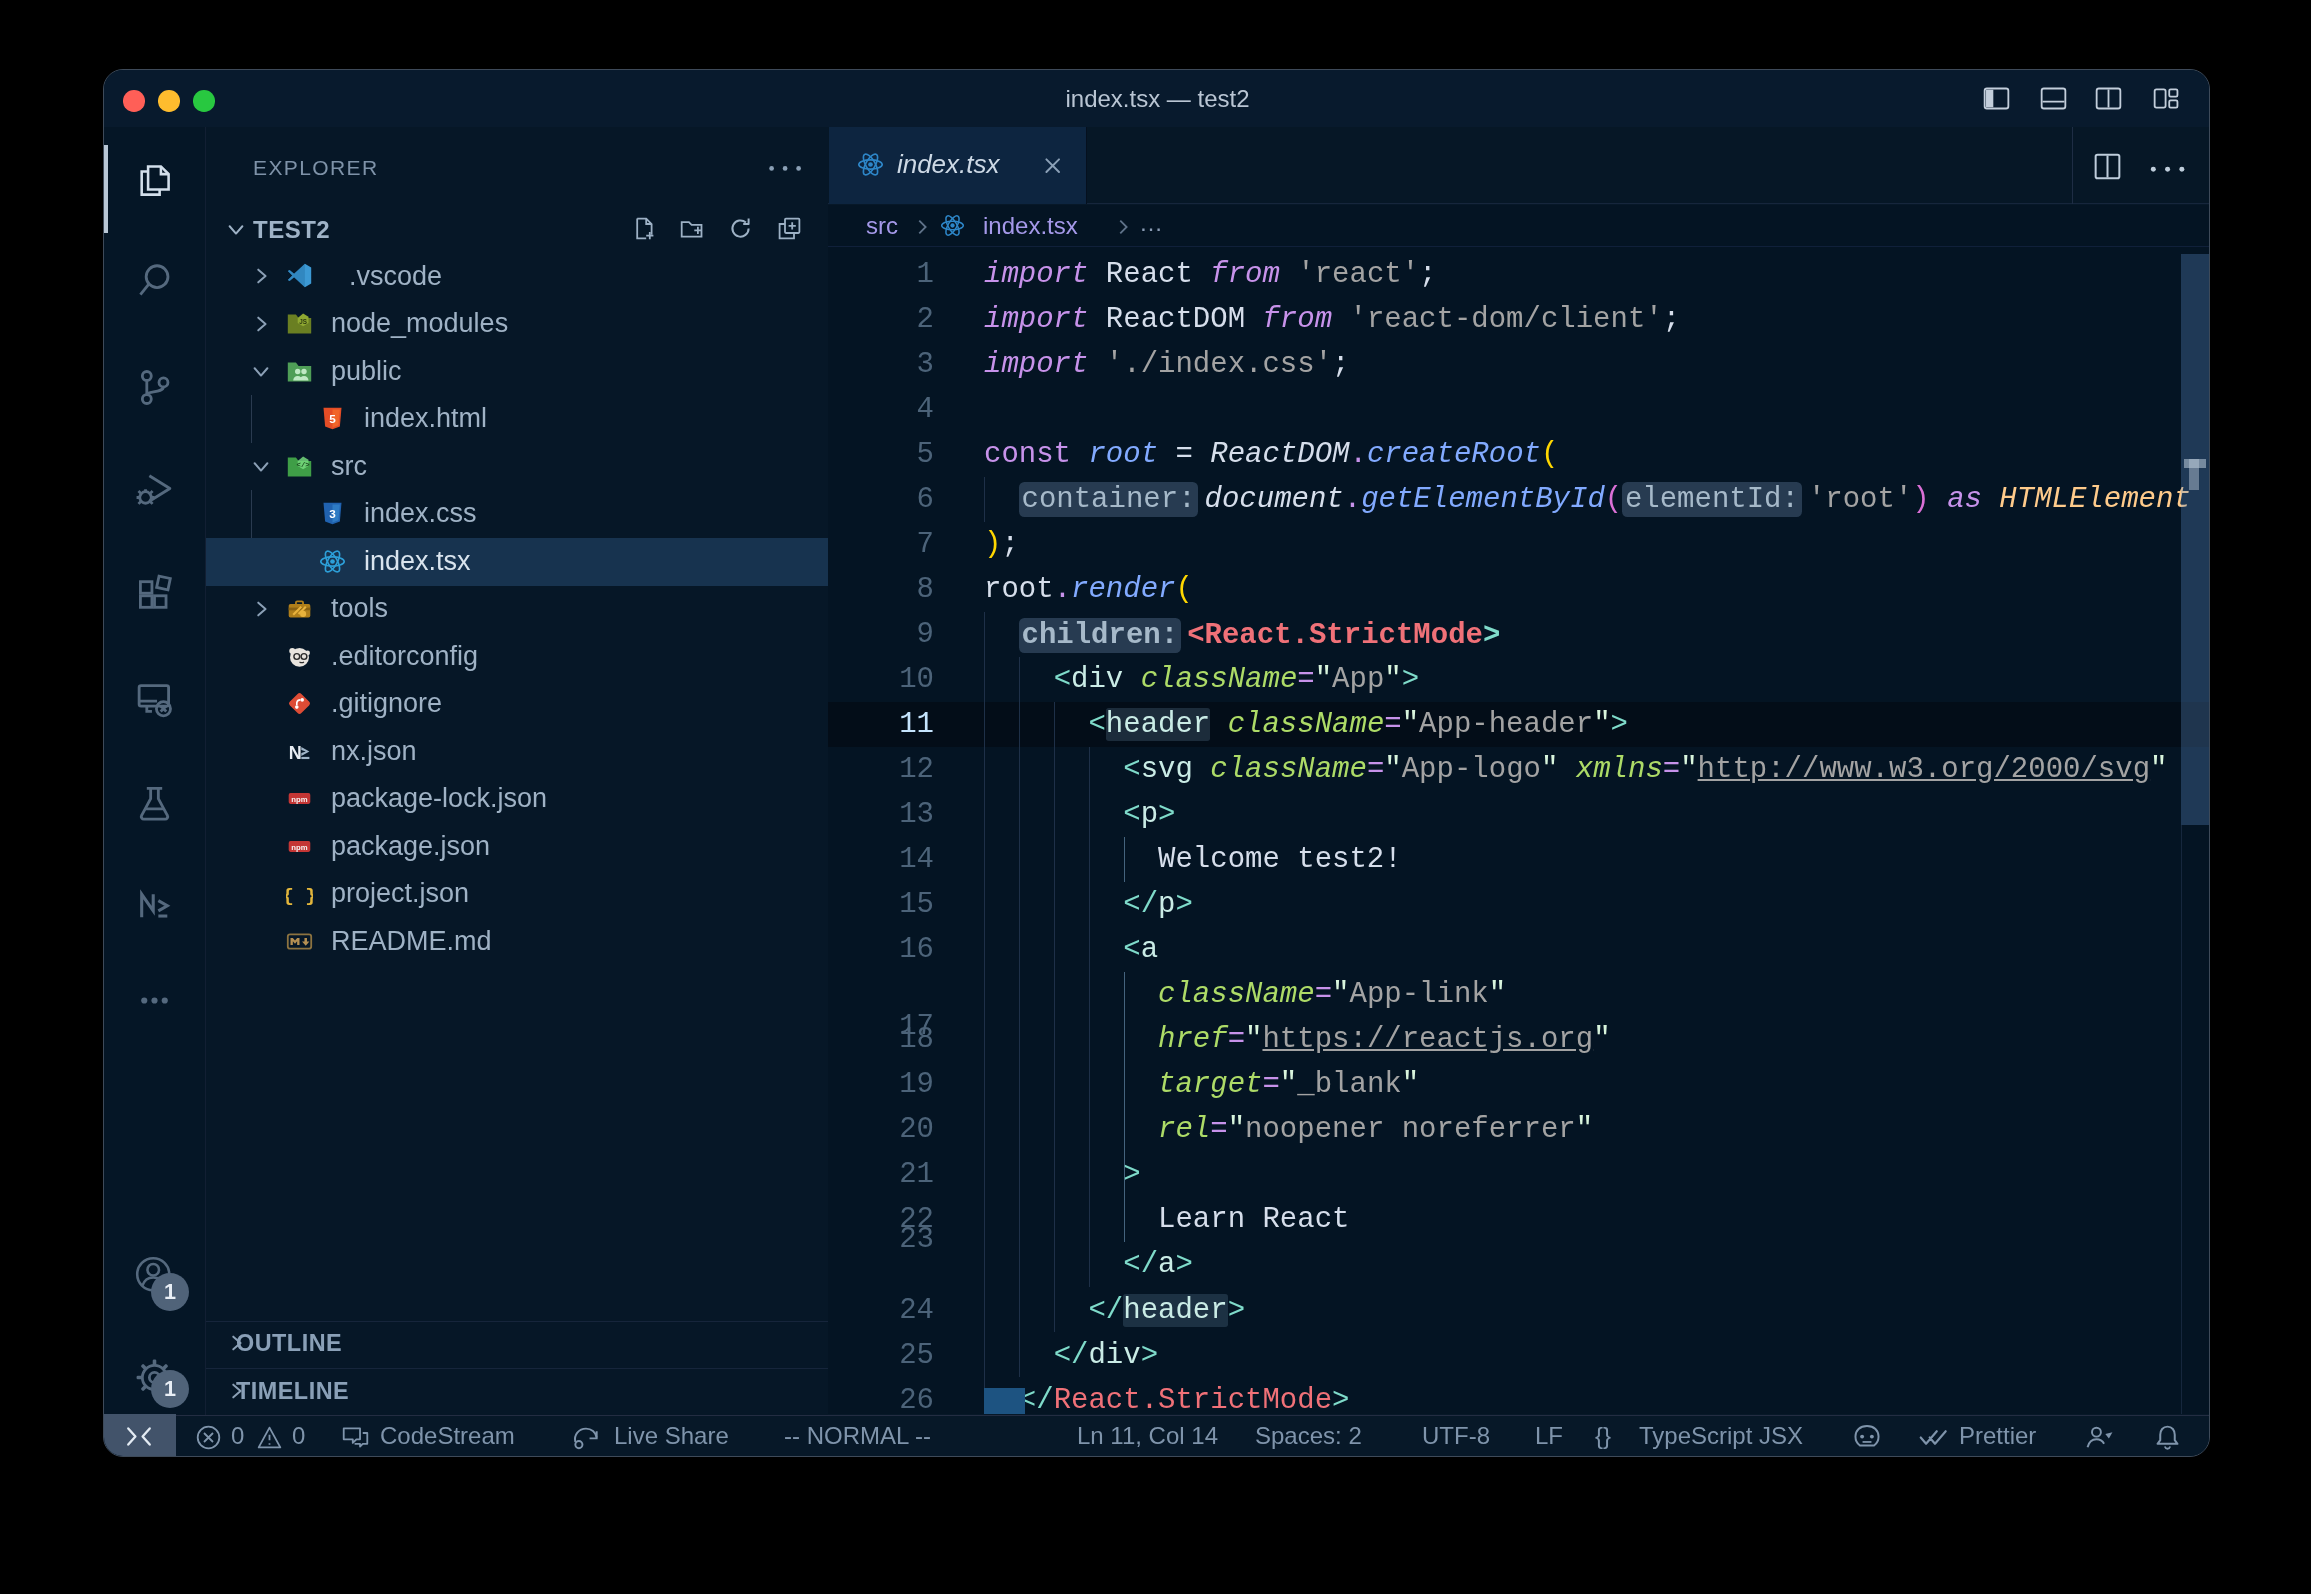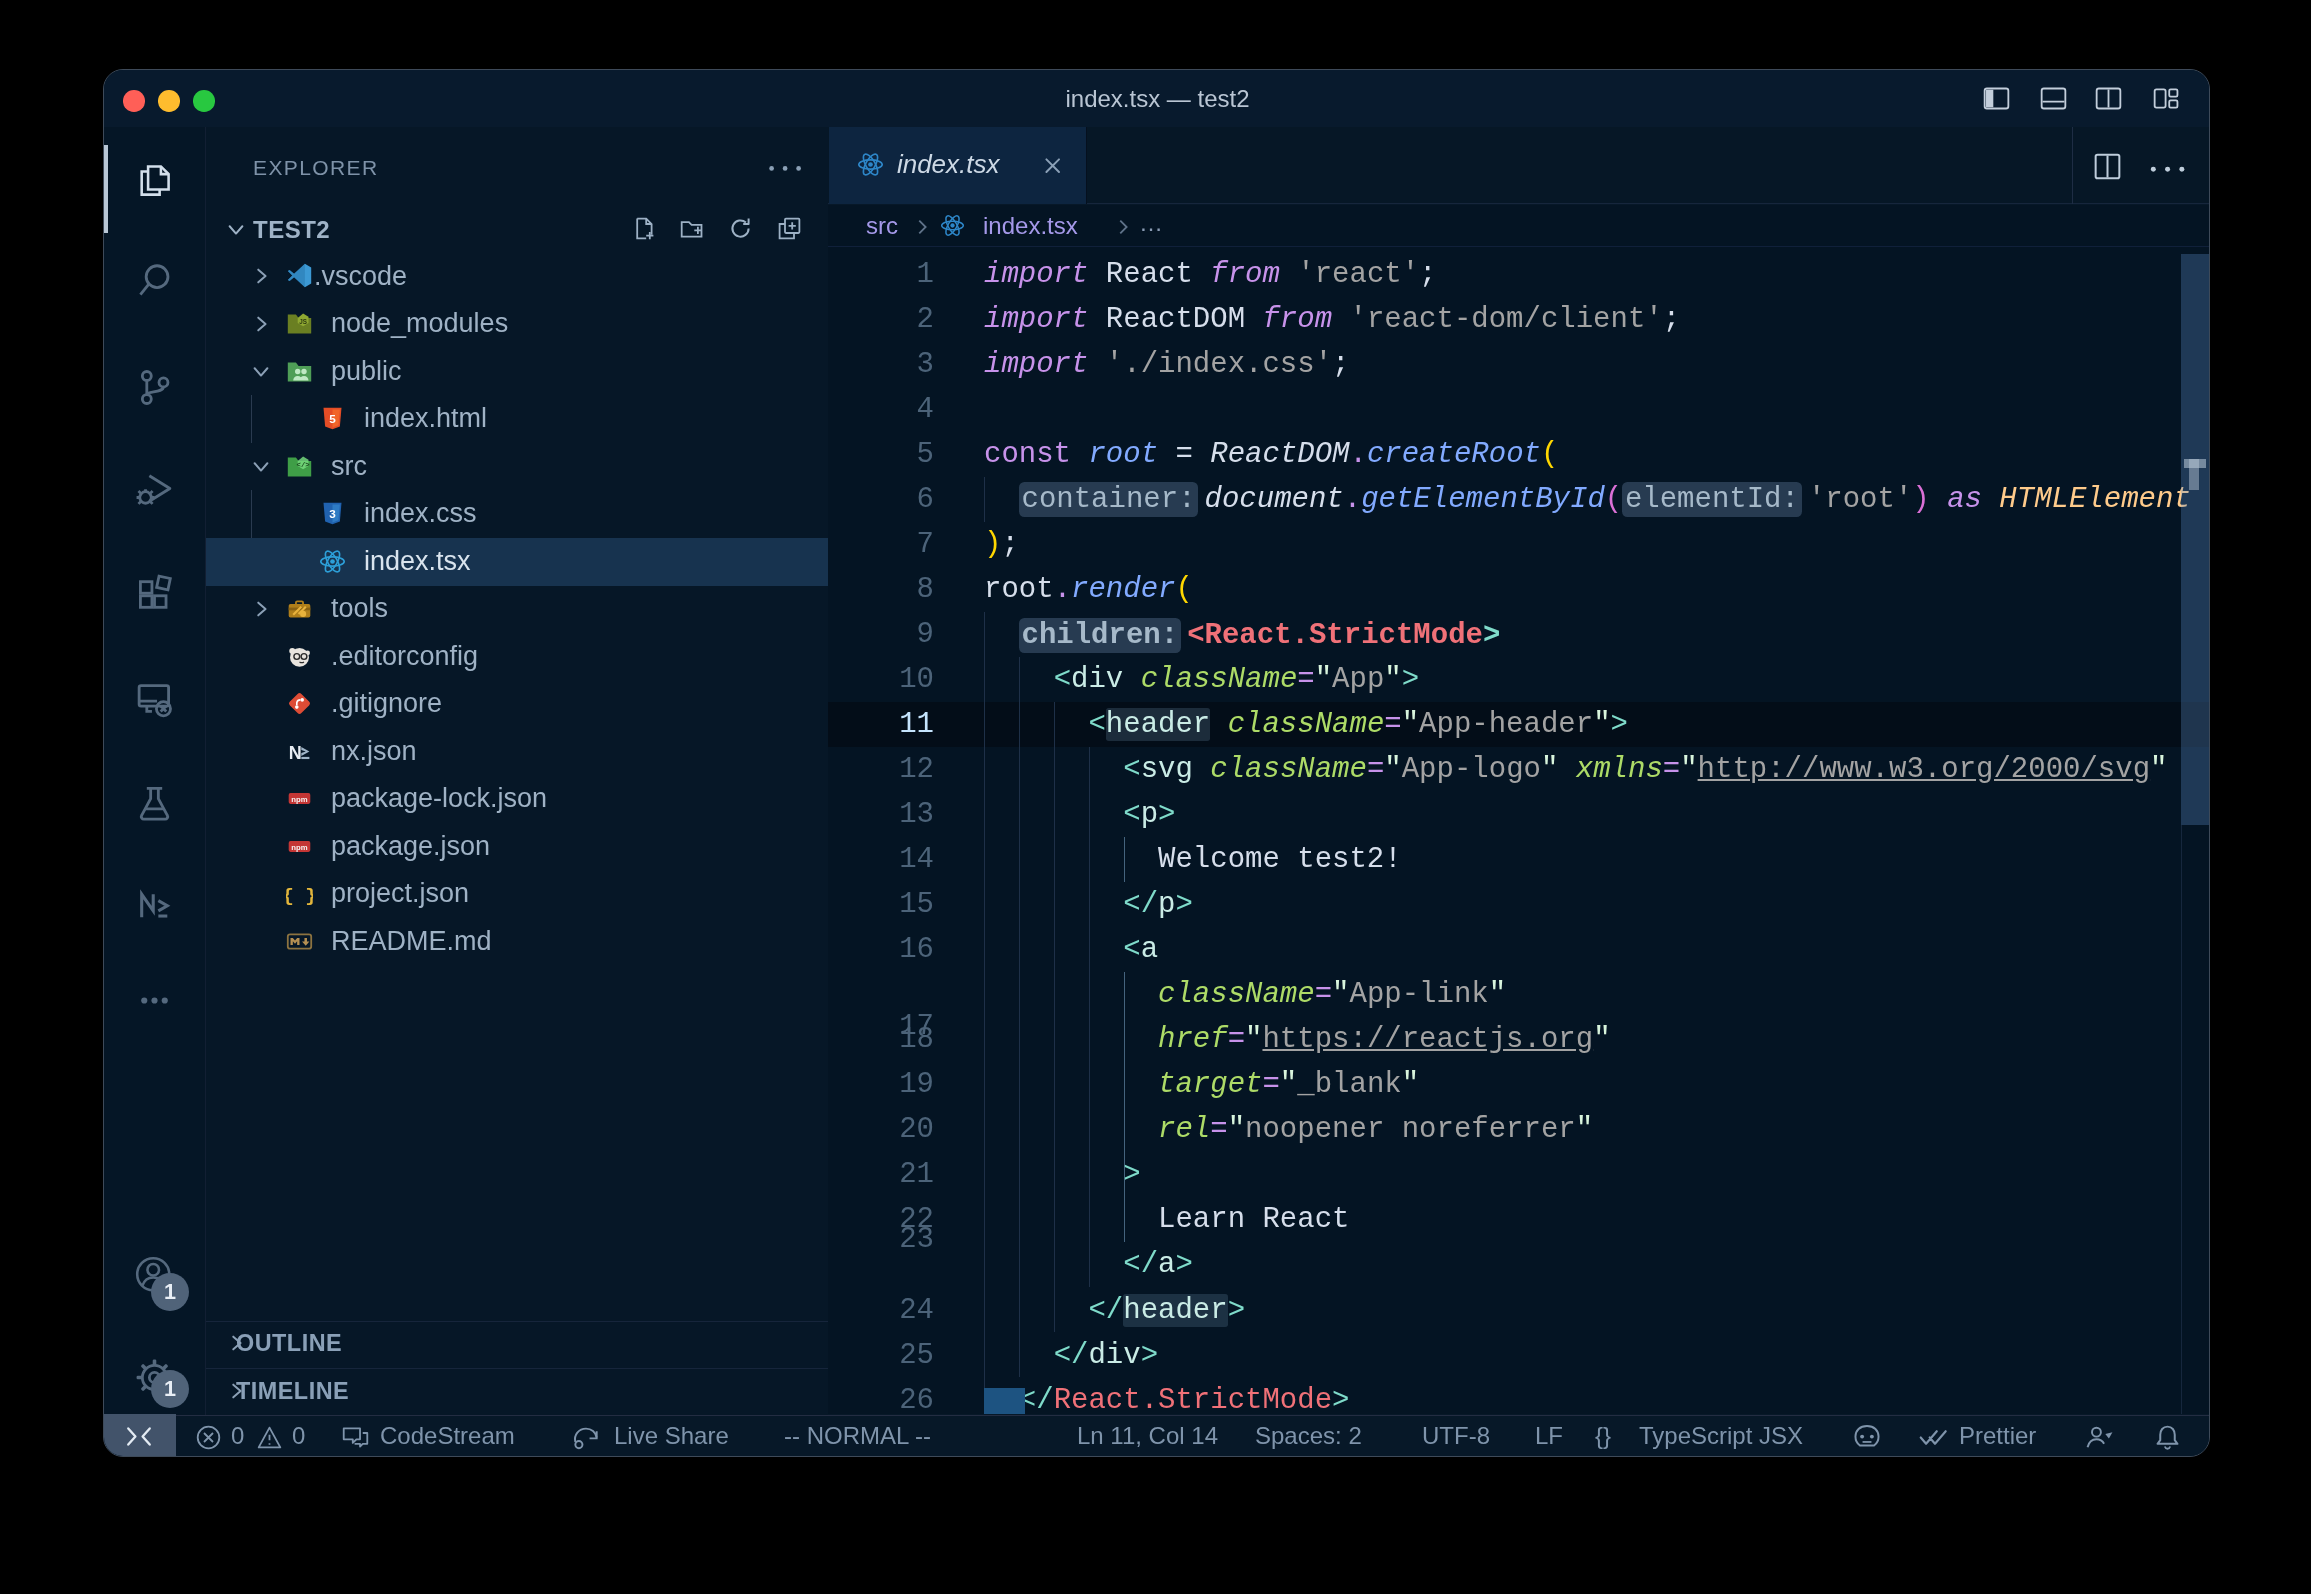--- a/index.html
+++ b/index.html
@@ -225,21 +225,21 @@
         </svg>
 <div class="abs" style="left:45px;top:268px;width:0.9px;height:48px;background:#2a3b50;"></div>
 <div class="abs" style="left:45px;top:363px;width:0.9px;height:95px;background:#2a3b50;"></div>
 <svg class="abs" style="left:45px;top:139px;" width="20" height="20" viewBox="0 0 22 22">
           <path d="M8 4l8 7-8 7" fill="none" stroke="#8ba0b6" stroke-width="2.2" stroke-linecap="round" stroke-linejoin="round"></path>
         </svg>
 <div class="ficon" style="left:80px;top:135px;"><svg width="27" height="27" viewBox="0 0 30 30">
             <path fill="#3c99d4" d="M21 2 9 13 4 9 2 10 7 15 2 20 4 21 9 17 21 28 28 24 28 6z"></path>
             <path fill="#2472a8" d="M21 2 9 13 4 9 2 10 7 15 2 20 4 21 9 17 21 28z" opacity="0.45"></path>
           </svg></div>
-<div class="flabel" style="left:108px;top:134px;">.vscode</div>
+<div class="flabel" style="left:143px;top:134px;">.vscode</div>
 <svg class="abs" style="left:45px;top:187px;" width="20" height="20" viewBox="0 0 22 22">
           <path d="M8 4l8 7-8 7" fill="none" stroke="#8ba0b6" stroke-width="2.2" stroke-linecap="round" stroke-linejoin="round"></path>
         </svg>
 <div class="ficon" style="left:80px;top:183px;"><svg width="27" height="27" viewBox="0 0 30 30">
             <path fill="#6a7f22" d="M2 5h9l3 4h14v17H2z"></path>
 <path fill="#8fa832" d="M13 9 l6-5 6 3.5v7L19 18l-6-3.5z"></path>
             <text x="19" y="15.5" font-size="7" font-weight="bold" fill="#2d3a10" text-anchor="middle" font-family="Liberation Sans">JS</text>
           </svg></div>
 <div class="flabel" style="left:125px;top:181px;">node_modules</div>
 <svg class="abs" style="left:45px;top:234px;" width="20" height="20" viewBox="0 0 22 22">

